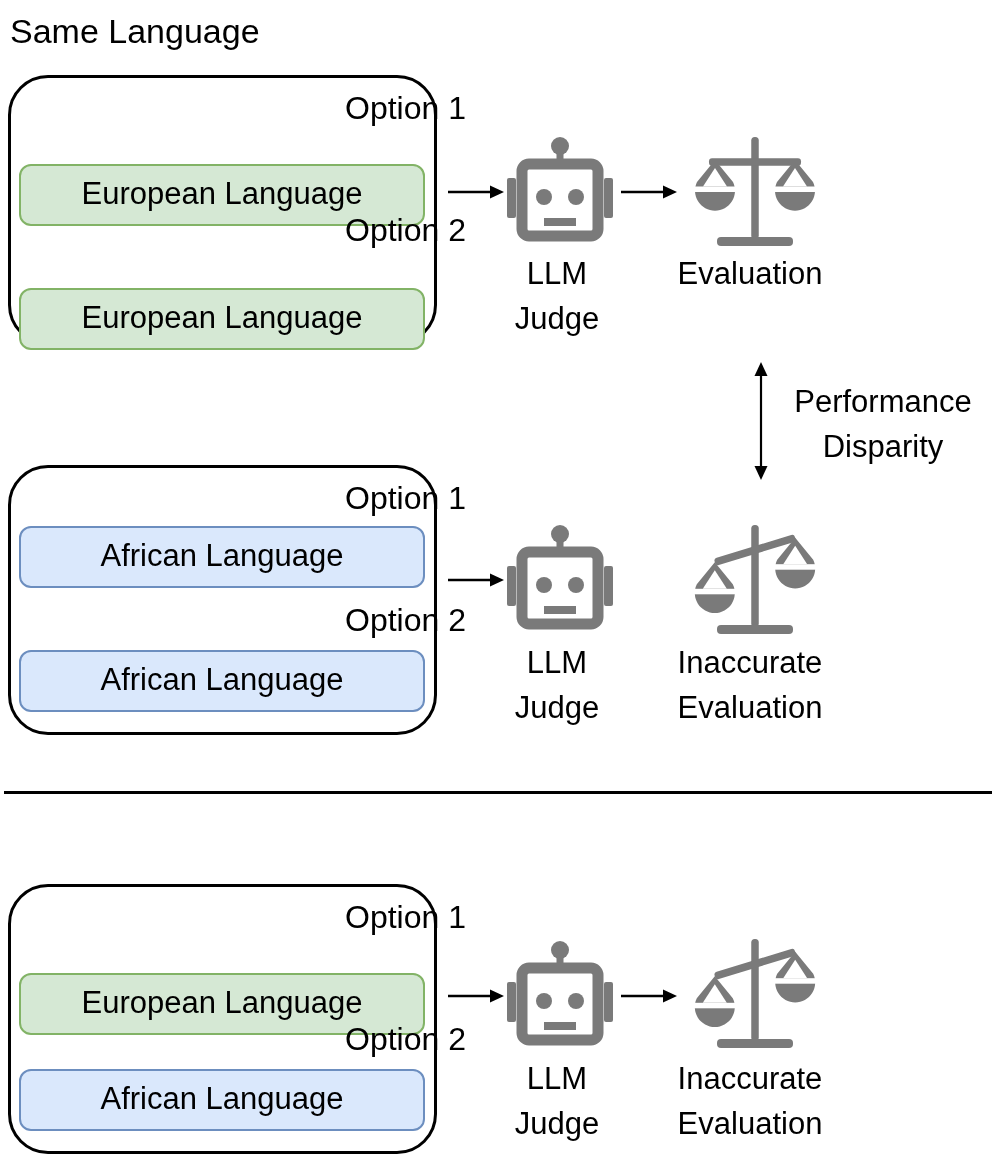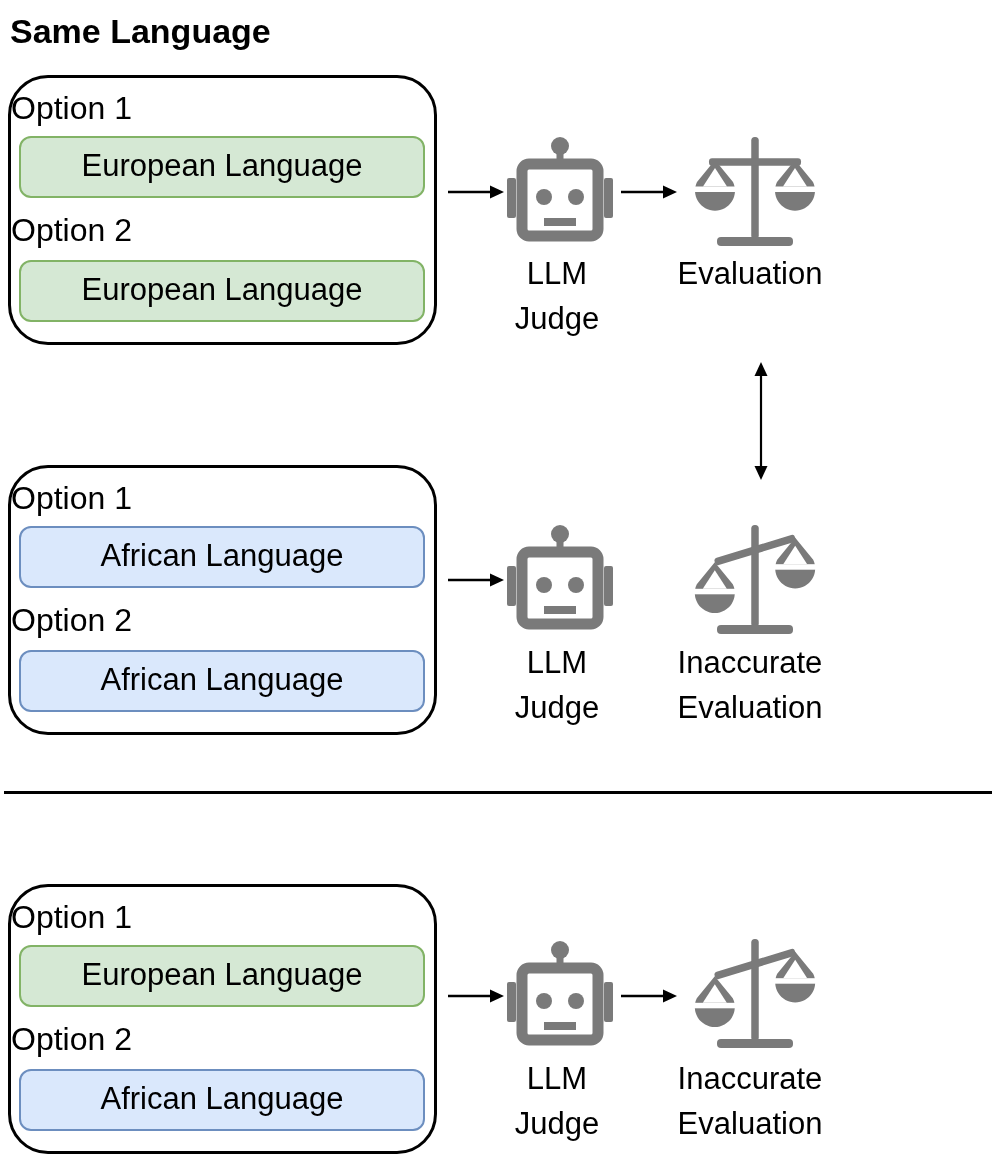--- a/index.html
+++ b/index.html
@@ -1,34 +1,34 @@
 <!DOCTYPE html>
 <html><head>
 <meta charset="utf-8">
 <style>
   html,body{margin:0;padding:0;background:#fff;}
   .canvas{
     position:relative;width:996px;height:1156px;background:#ffffff;
     font-family:"Liberation Sans",sans-serif;color:#000;overflow:hidden;
   }
-  .heading{position:absolute;left:10px;font-size:34px;font-weight:bold;white-space:nowrap;}
+  .heading{position:absolute;left:10px;font-size:34px;font-weight:normal;white-space:nowrap;}
   .pair-box{
     position:absolute;left:8px;width:429px;height:270px;box-sizing:border-box;
     background:#fff;border:3px solid #000;border-radius:40px;
   }
   .opt-label{
-    position:absolute;left:0;width:100%;text-align:left;
-    font-size:32px;height:44px;line-height:44px;
+    position:absolute;left:0;width:100%;text-align:right;
+    font-size:32px;height:44px;line-height:44px;padding-left:32px;
   }
   .lang-box{
     position:absolute;left:8px;width:406px;height:62px;box-sizing:border-box;
     border:2.5px solid #888;border-radius:12px;text-align:center;
     font-size:31px;line-height:56px;white-space:nowrap;
   }
-  .lang-box[data-variant="european"]{background:#d5e8d4;border-color:#82b366;}
+  .lang-box[data-variant="european"]{background:#d5e8d4;border-color:#82b366;margin-top:28px;}
   .lang-box[data-variant="african"]{background:#dae8fc;border-color:#6c8ebf;text-align:center;}
   .caption{position:absolute;text-align:center;font-size:31px;line-height:45px;}
   .icon{position:absolute;overflow:visible;}
   .divider{position:absolute;left:4px;top:791px;width:988px;height:0;border-top:3px solid #000;}
 </style>
 </head>
 <body>
 
 <svg width="0" height="0" style="position:absolute" aria-hidden="true">
   <defs>
@@ -100,20 +100,24 @@
   <svg class="icon" style="left:695px;top:134px" width="120" height="118" viewBox="0 0 120 118">
       <use href="#scale-balanced-def"></use>
     </svg>
   <div class="caption" style="left:640px;top:251px;width:220px">
     <div>Evaluation</div>
   </div>
 
   <svg class="icon" style="left:750px;top:361px" width="22" height="120" viewBox="0 0 22 120">
       <use href="#arrow-vert-def"></use>
     </svg>
+  <div class="caption" style="left:770px;top:379px;width:226px">
+    <div>Performance</div>
+    <div>Disparity</div>
+  </div>
 
   <div class="pair-box" style="top:465px">
     <div class="opt-label" style="top:8px">Option 1</div>
     <div class="lang-box" style="top:58px" data-variant="african">African Language</div>
     <div class="opt-label" style="top:130px">Option 2</div>
     <div class="lang-box" style="top:182px" data-variant="african">African Language</div>
   </div>
 
   <svg class="icon" style="left:447px;top:568px" width="58" height="24" viewBox="0 0 58 24">
       <use href="#arrow-right-def"></use>

